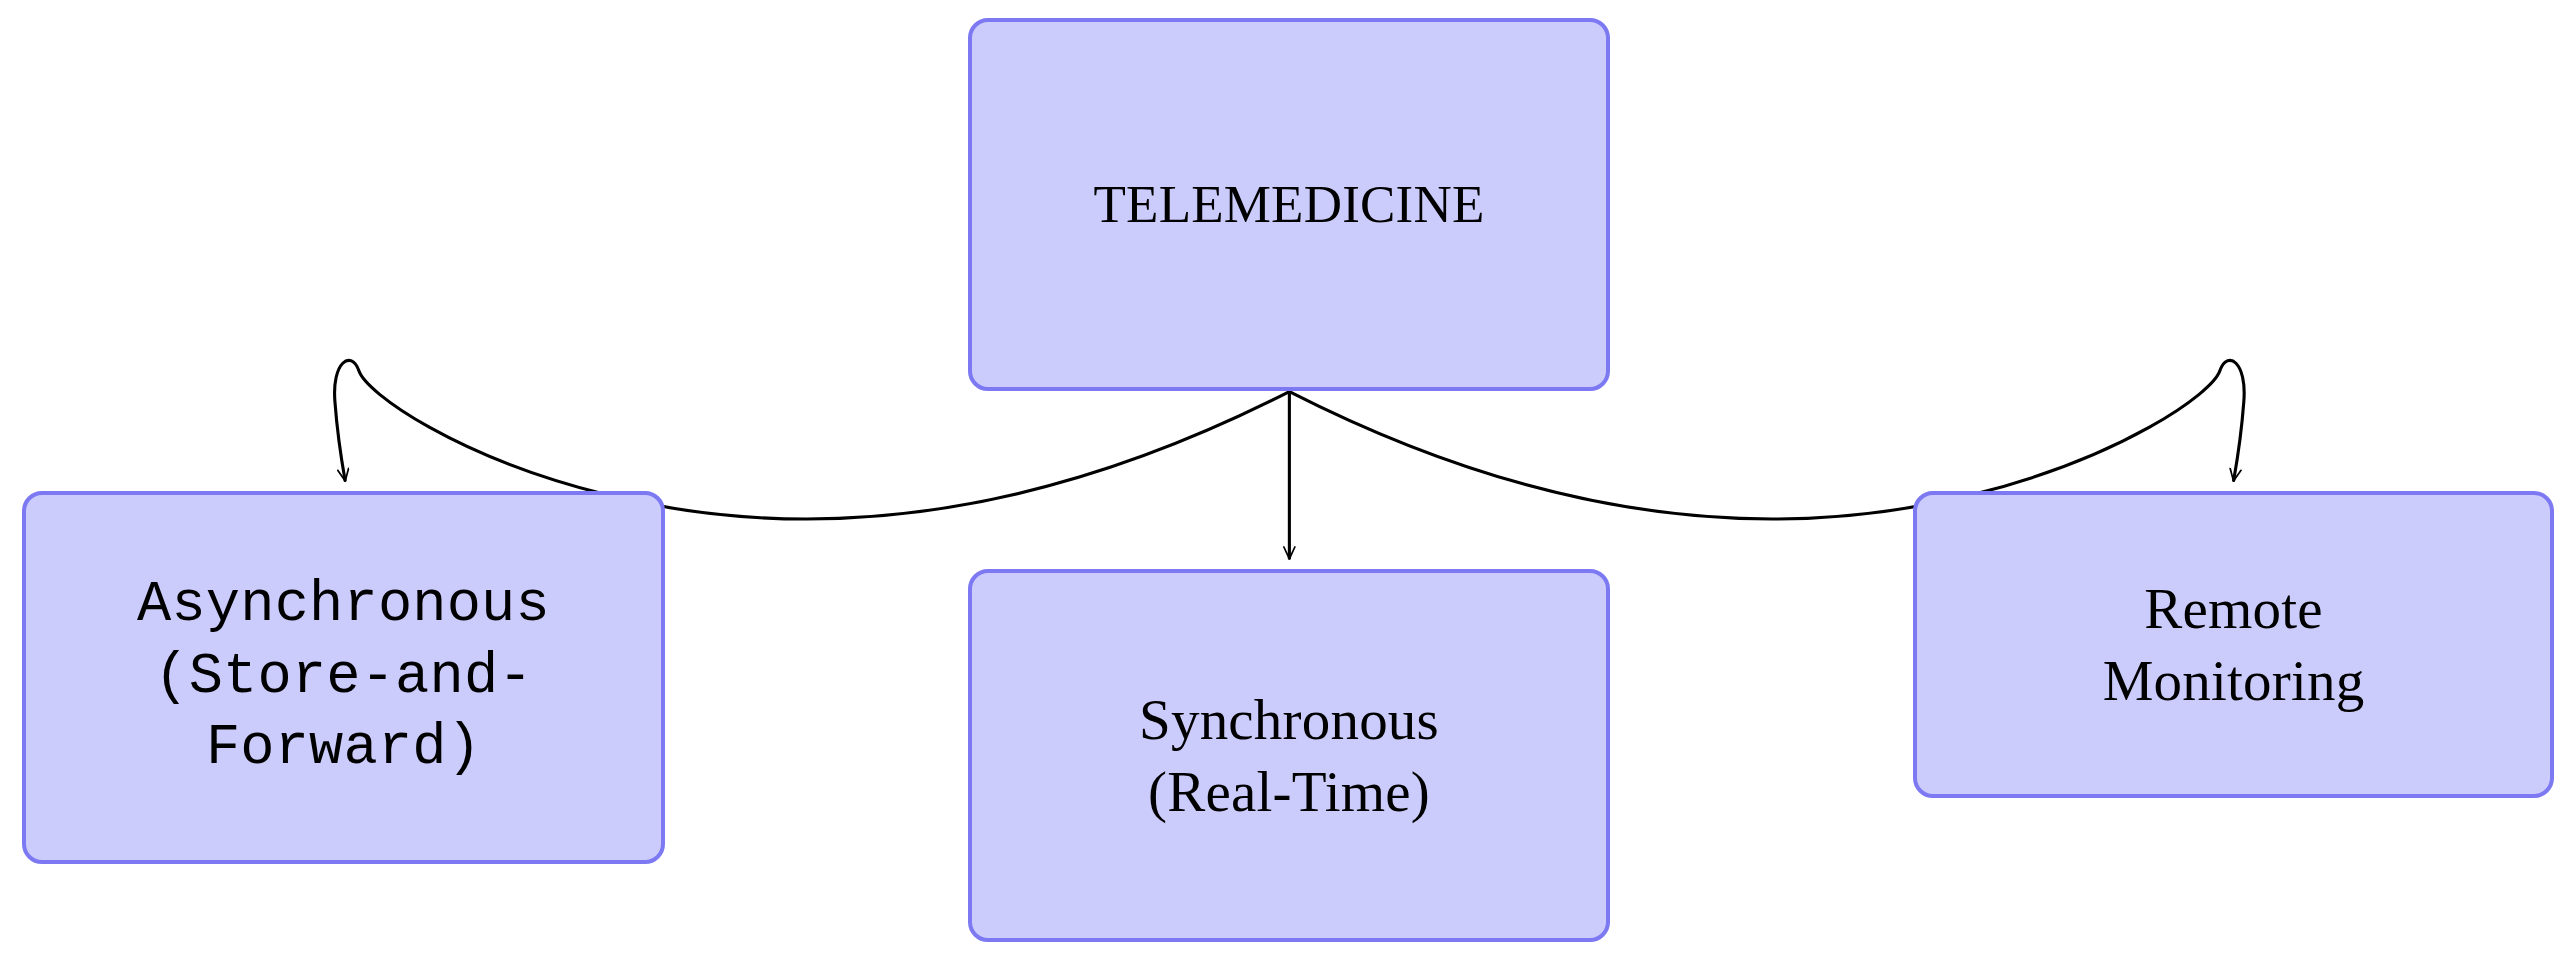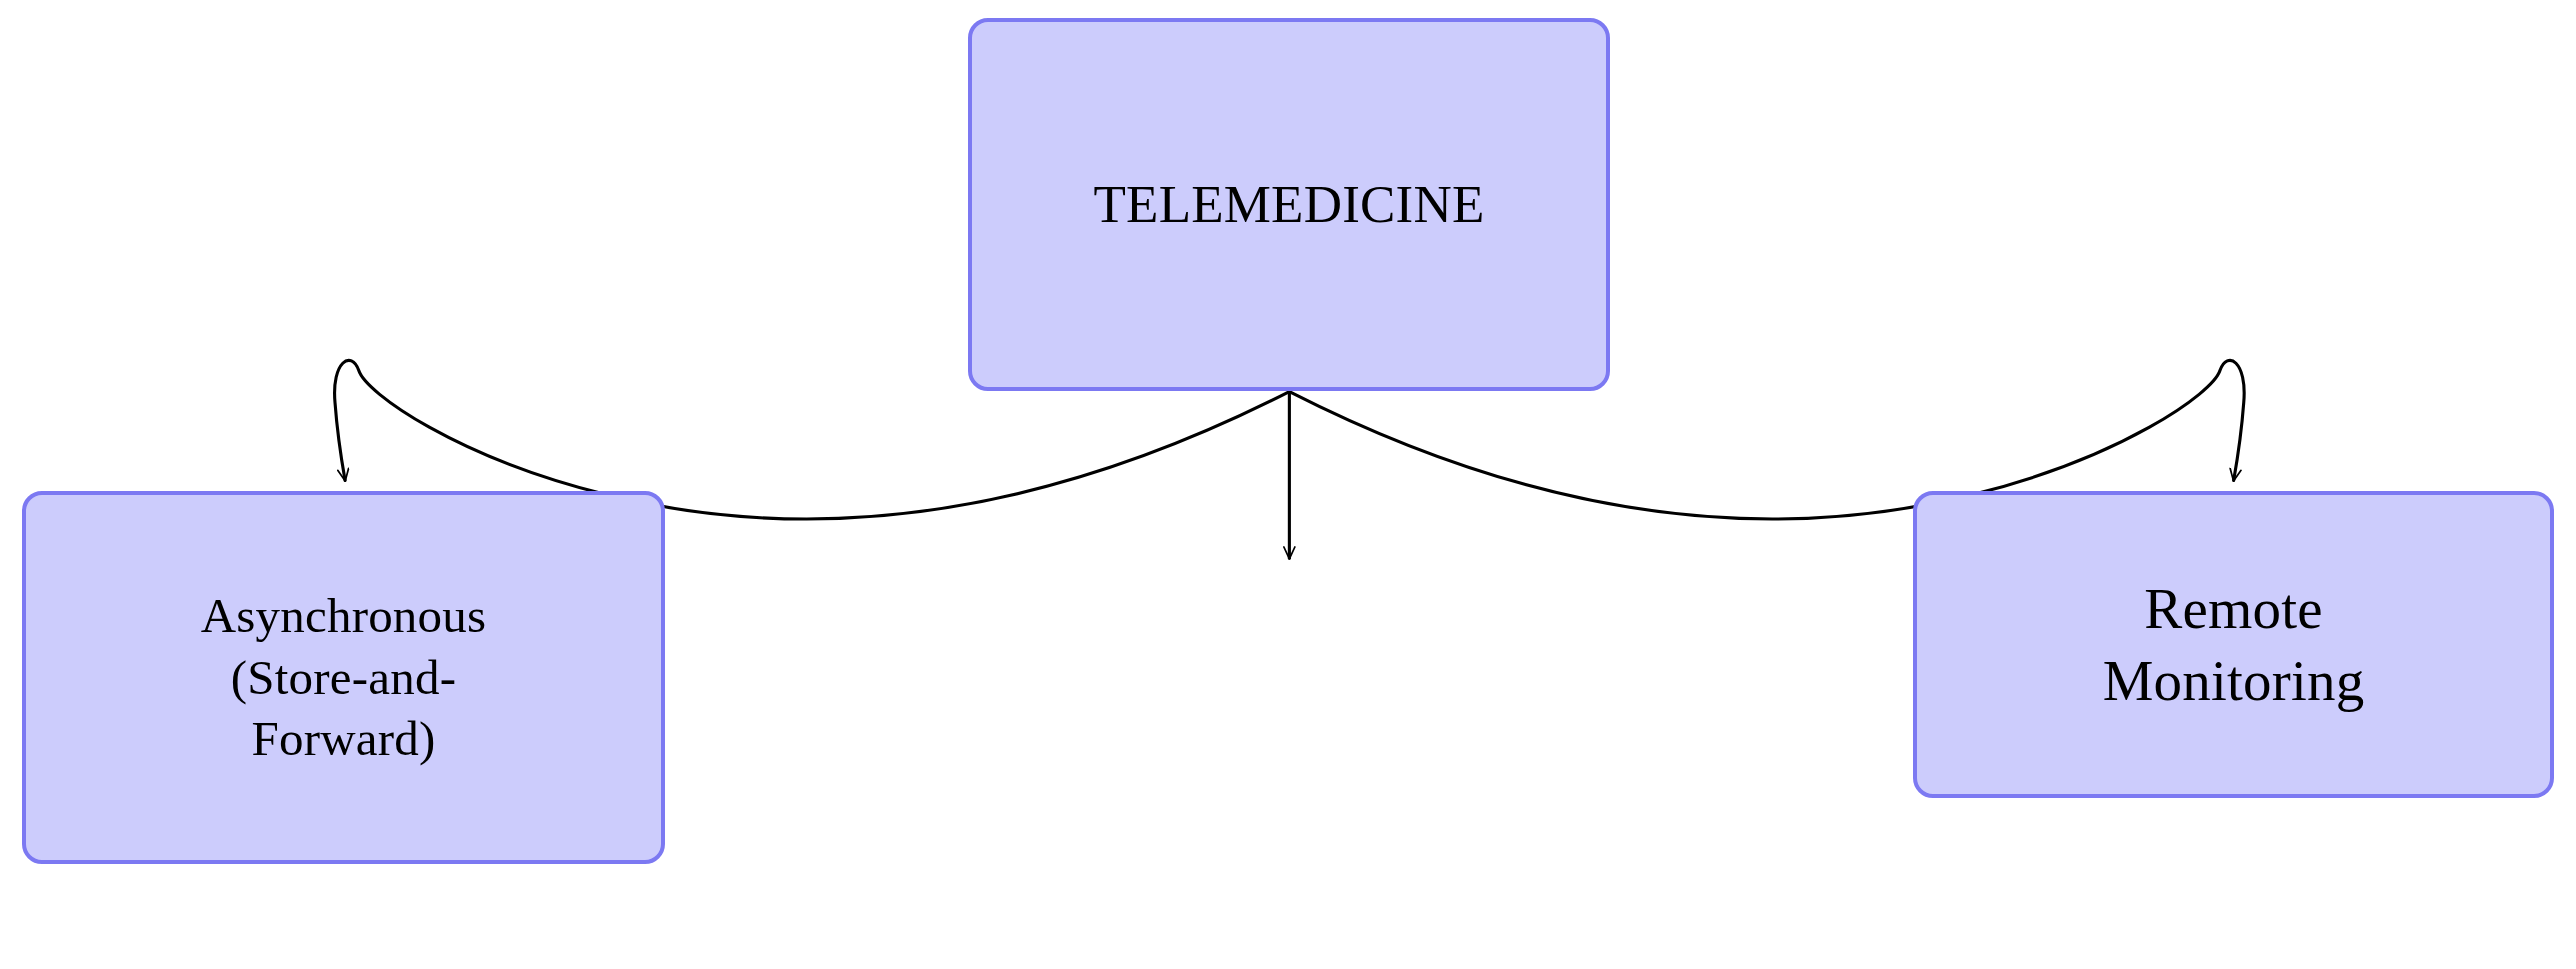--- a/index.html
+++ b/index.html
@@ -58,21 +58,22 @@
     font-size: 53px;
   }
   
   #node-async {
     left: 22px;
     top: 491px;
     width: 643px;
     height: 373px;
   }
   #node-async .node-label {
-    font-size: 49px;
+    font-size: 57px;
+    font-family: Liberation Mono, monospace;
   }
   
   #node-sync {
     left: 968px;
     top: 569px;
     width: 642px;
     height: 373px;
   }
   #node-sync .node-label {
     font-size: 57px;
@@ -118,20 +119,24 @@
   <div class="node" id="node-root">
     <span class="node-label">TELEMEDICINE</span>
   </div>
 
   <div class="node" id="node-async">
     <span class="node-label">Asynchronous
 (Store-and-
 Forward)</span>
   </div>
 
+  <div class="node" id="node-sync">
+    <span class="node-label">Synchronous
+(Real-Time)</span>
+  </div>
 
   <div class="node" id="node-remote">
     <span class="node-label">Remote
 Monitoring</span>
   </div>
 
 </div>
 
 
 </body></html>

